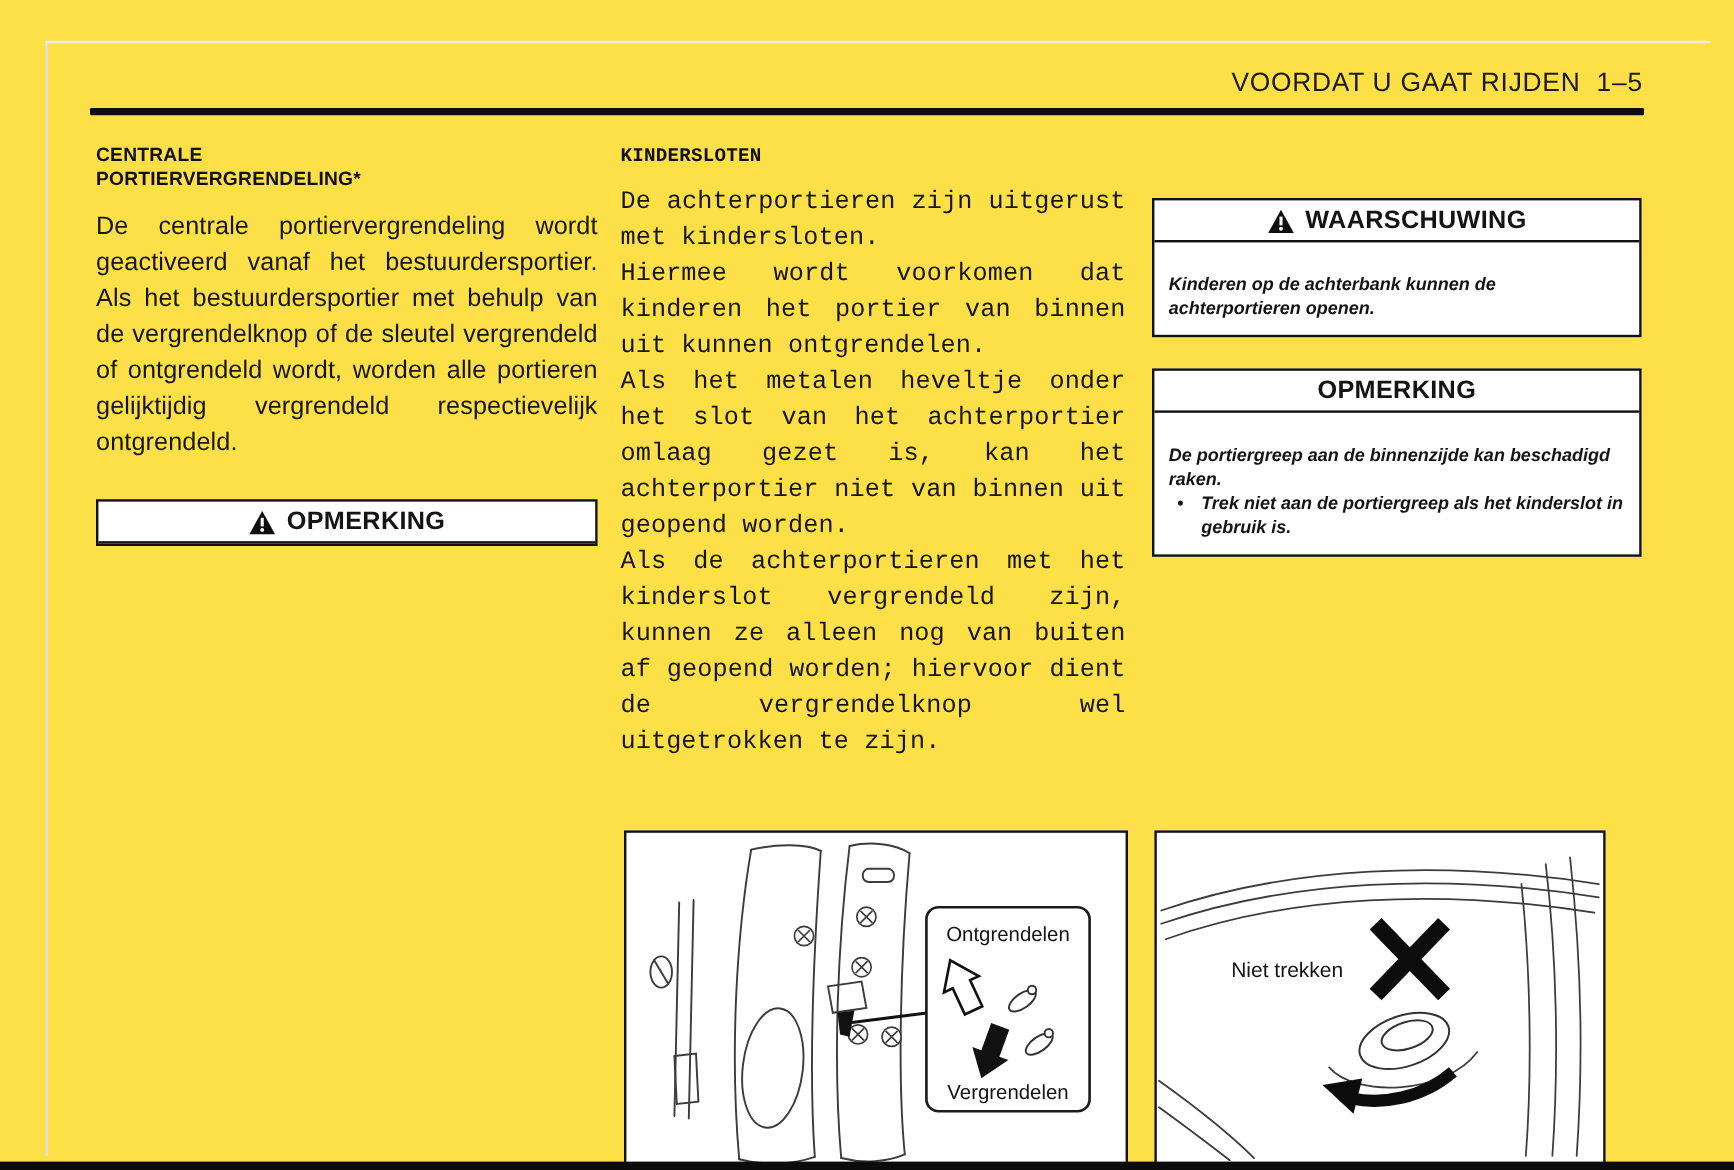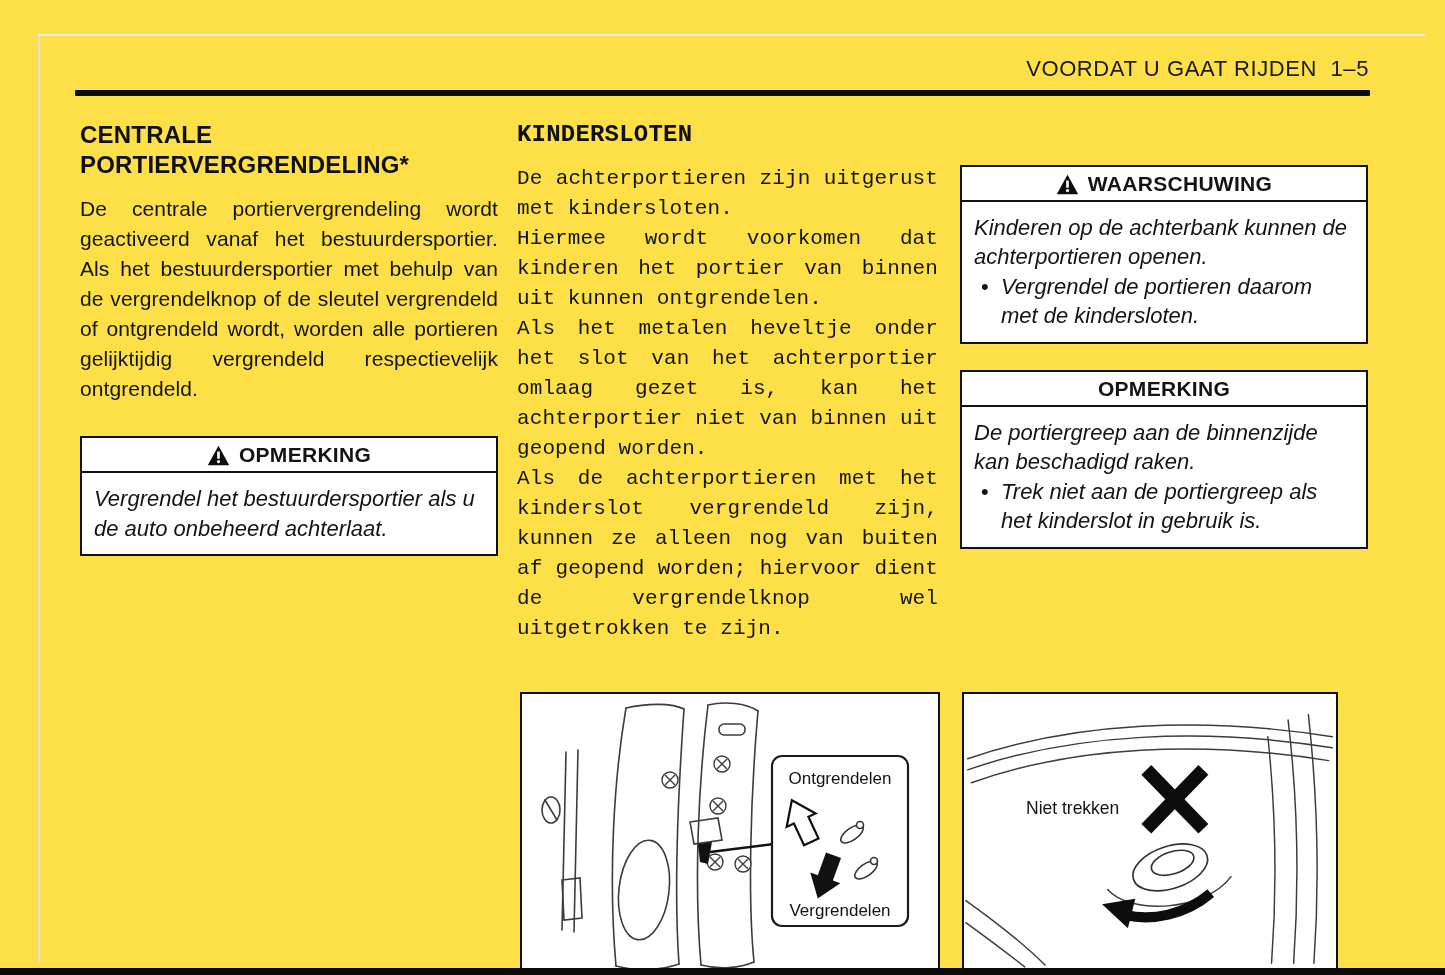--- a/index.html
+++ b/index.html
@@ -25,39 +25,39 @@
     position:absolute; top:90px; left:75px; width:1295px; height:6px;
     background:#0d0d0d; border-radius:1px;
   }
 
   .col { position:absolute; }
   .col1 { left:80px;  top:120px; width:418px; }
   .col2 { left:517px; top:120px; width:421px;font-family:Liberation Mono, monospace; }
   .col3 { left:960px; top:165px; width:408px; }
 
   .section-heading {
-    font-size:24px; font-weight:bold; line-height:1.25;
+    font-size:16px; font-weight:bold; line-height:1.25;
     letter-spacing:0.2px; margin-bottom:14px; color:#101010;
   }
   .section-heading span { display:block; }
 
   .bodytext { font-size:21px; line-height:1.43; text-align:justify; letter-spacing:0.1px; }
   .bodytext p { margin:0; }
 
   .info-box { border:2.5px solid #111; background:#fff; }
   .col1 .info-box { margin-top:32px; }
   .box-title {
     display:flex; align-items:center; justify-content:center; gap:9px;
     font-size:21px; font-weight:bold; letter-spacing:0.3px;
     padding:5px 4px 4px; border-bottom:2.5px solid #111;
   }
   .warn-tri { width:23px; height:21px; display:block; }
   .box-body {
-    padding:11px 12px 11px;
-    font-size:22px; font-weight:normal; font-style:italic; line-height:1.34;
+    padding:26px 12px 11px;
+    font-size:15px; font-weight:bold; font-style:italic; line-height:1.34;
   }
   .box-body p { margin:0; }
   .bullet { position:relative; padding-left:27px; margin-top:2px; }
   .bullet::before { content:"•"; position:absolute; left:7px; font-style:normal; }
   .col3 .info-box + .info-box { margin-top:26px; }
 
   .figure { position:absolute; top:648px; height:291px; border:2.5px solid #111; background:#fff;margin-top:44px; }
   .figure-left  { left:520px; width:420px; }
   .figure-right { left:962px; width:376px; }
   .figure svg { width:100%; height:100%; display:block; }
@@ -83,21 +83,20 @@
 
     <div class="info-box">
       <div class="box-title">
         <svg class="warn-tri" viewBox="0 0 23 21">
           <polygon points="11.5,0.8 22.2,20.2 0.8,20.2" fill="#0d0d0d"></polygon>
           <rect x="10.2" y="6.5" width="2.6" height="7.2" fill="#fff"></rect>
           <circle cx="11.5" cy="16.6" r="1.6" fill="#fff"></circle>
         </svg>
         <span>OPMERKING</span>
       </div>
-      <div class="box-body">Vergrendel het bestuurdersportier als u de auto onbeheerd achterlaat.</div>
     </div>
   </section>
 
   <section class="col col2">
     <h1 class="section-heading">KINDERSLOTEN</h1>
     <div class="bodytext">
       <p>De achterportieren zijn uitgerust met kindersloten.</p>
       <p>Hiermee wordt voorkomen dat kinderen het portier van binnen uit kunnen ontgrendelen.</p>
       <p>Als het metalen heveltje onder het slot van het achterportier omlaag gezet is, kan het achterportier niet van binnen uit geopend worden.</p>
       <p>Als de achterportieren met het kinderslot vergrendeld zijn, kunnen ze alleen nog van buiten af geopend worden; hiervoor dient de vergrendelknop wel uitgetrokken te zijn.</p>
@@ -109,21 +108,20 @@
       <div class="box-title">
         <svg class="warn-tri" viewBox="0 0 23 21">
           <polygon points="11.5,0.8 22.2,20.2 0.8,20.2" fill="#0d0d0d"></polygon>
           <rect x="10.2" y="6.5" width="2.6" height="7.2" fill="#fff"></rect>
           <circle cx="11.5" cy="16.6" r="1.6" fill="#fff"></circle>
         </svg>
         <span>WAARSCHUWING</span>
       </div>
       <div class="box-body">
         <p class="lead">Kinderen op de achterbank kunnen de achterportieren openen.</p>
-        <p class="bullet">Vergrendel de portieren daarom met de kindersloten.</p>
       </div>
     </div>
 
     <div class="info-box">
       <div class="box-title">
         <span>OPMERKING</span>
       </div>
       <div class="box-body">
         <p class="lead">De portiergreep aan de binnenzijde kan beschadigd raken.</p>
         <p class="bullet">Trek niet aan de portiergreep als het kinderslot in gebruik is.</p>

